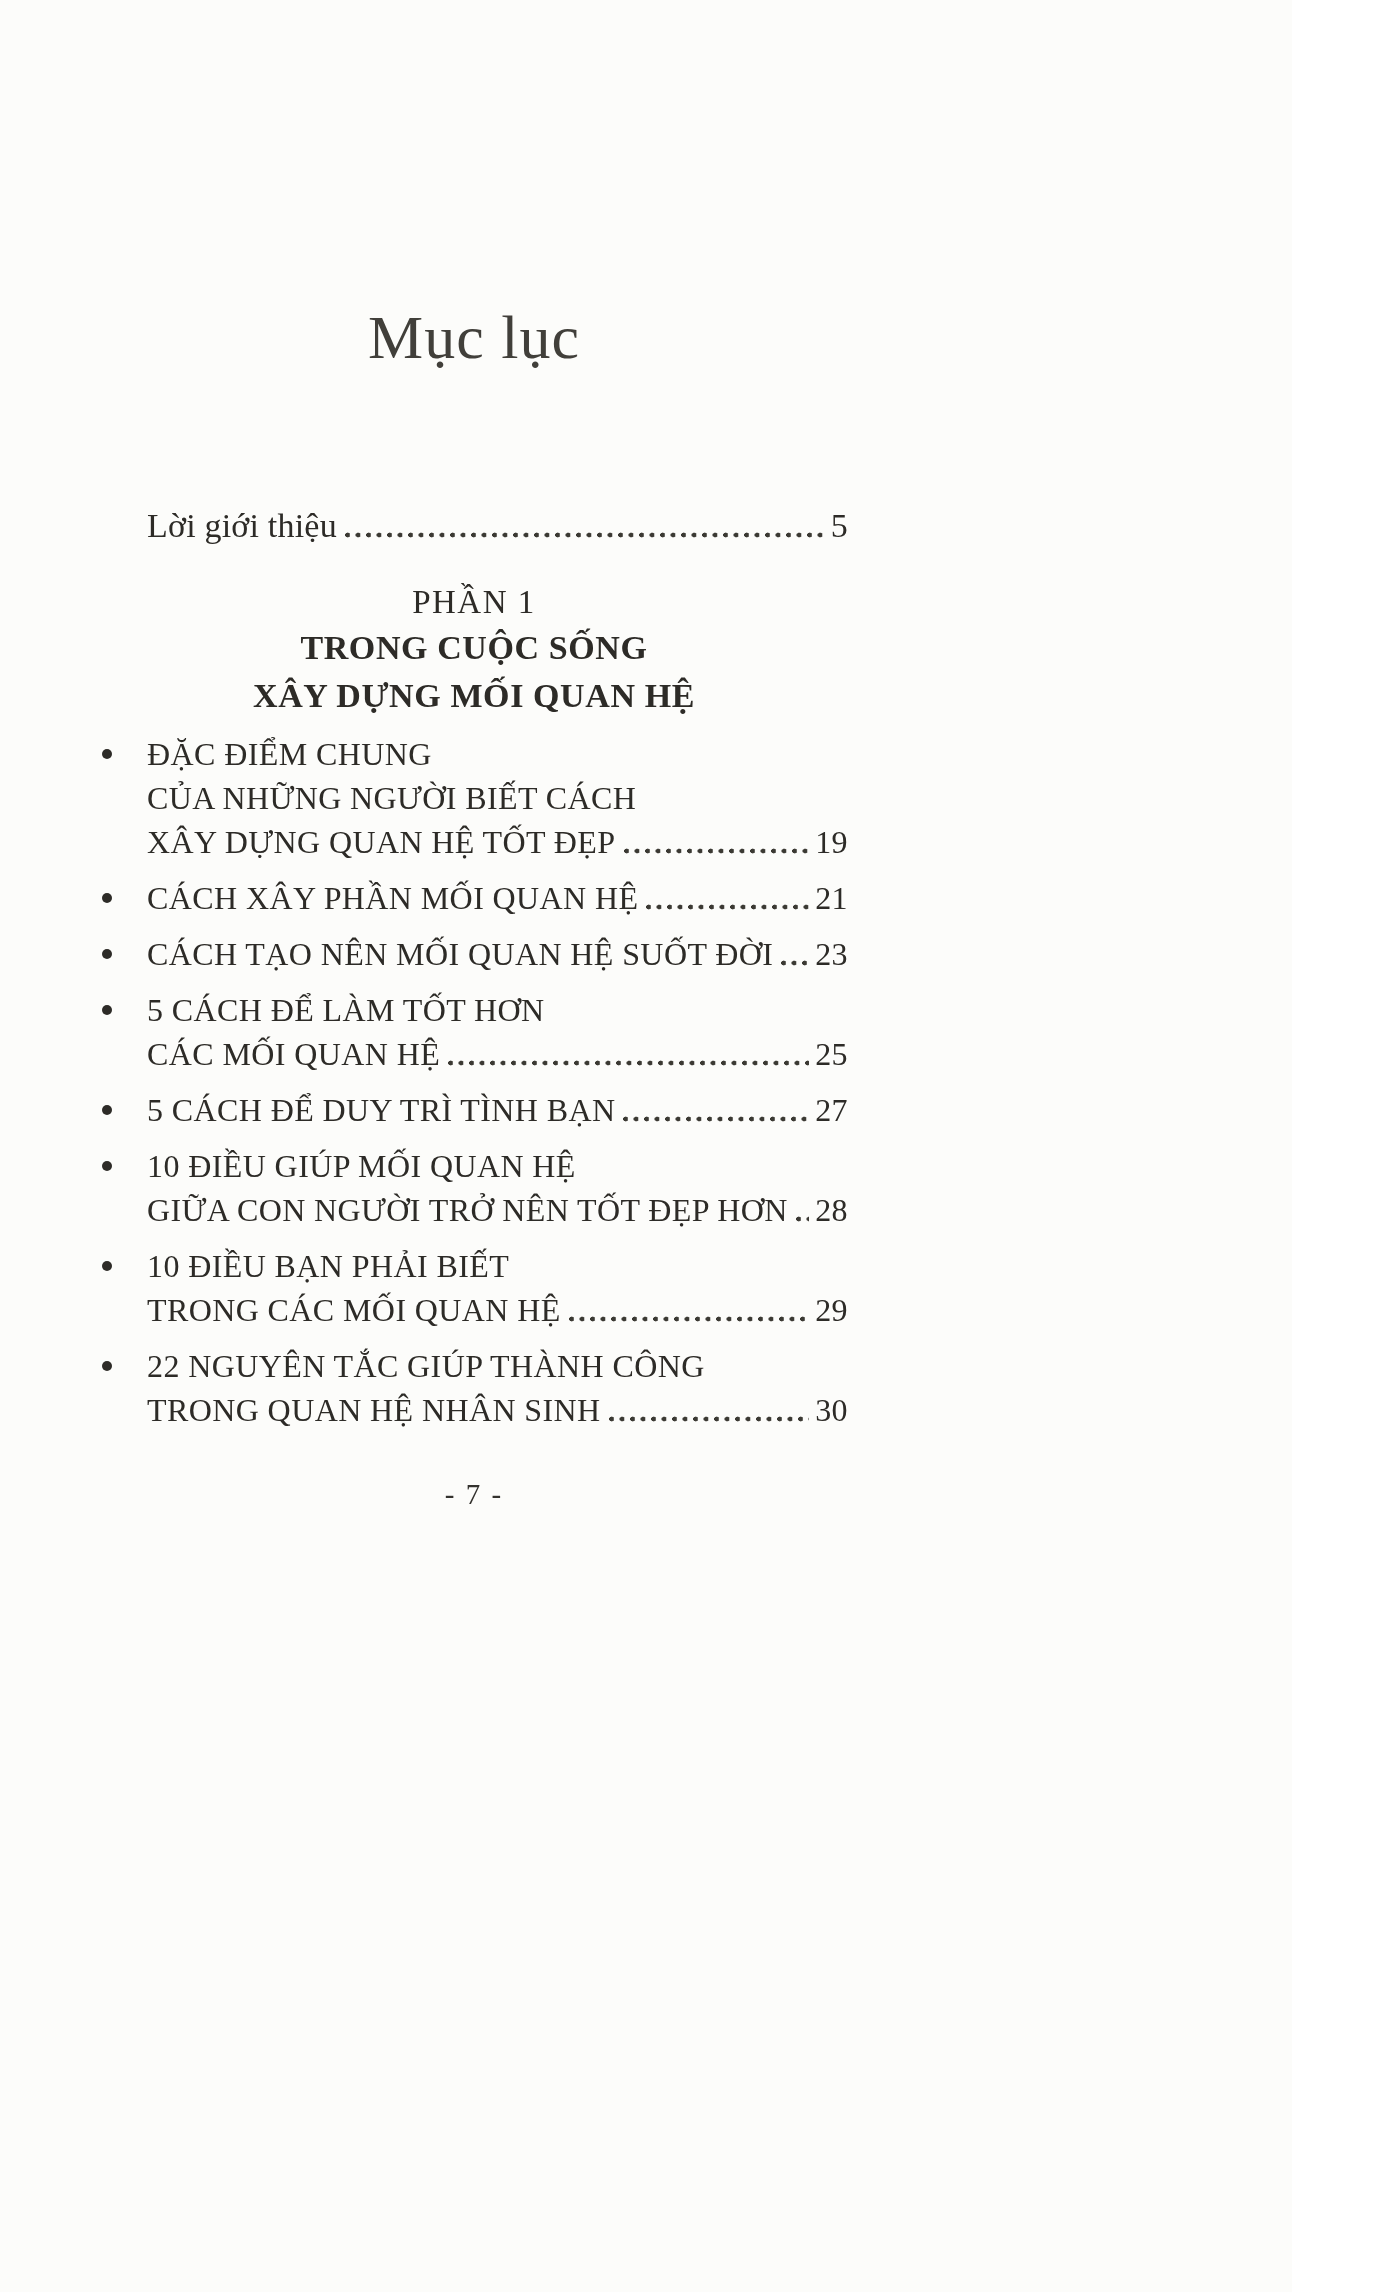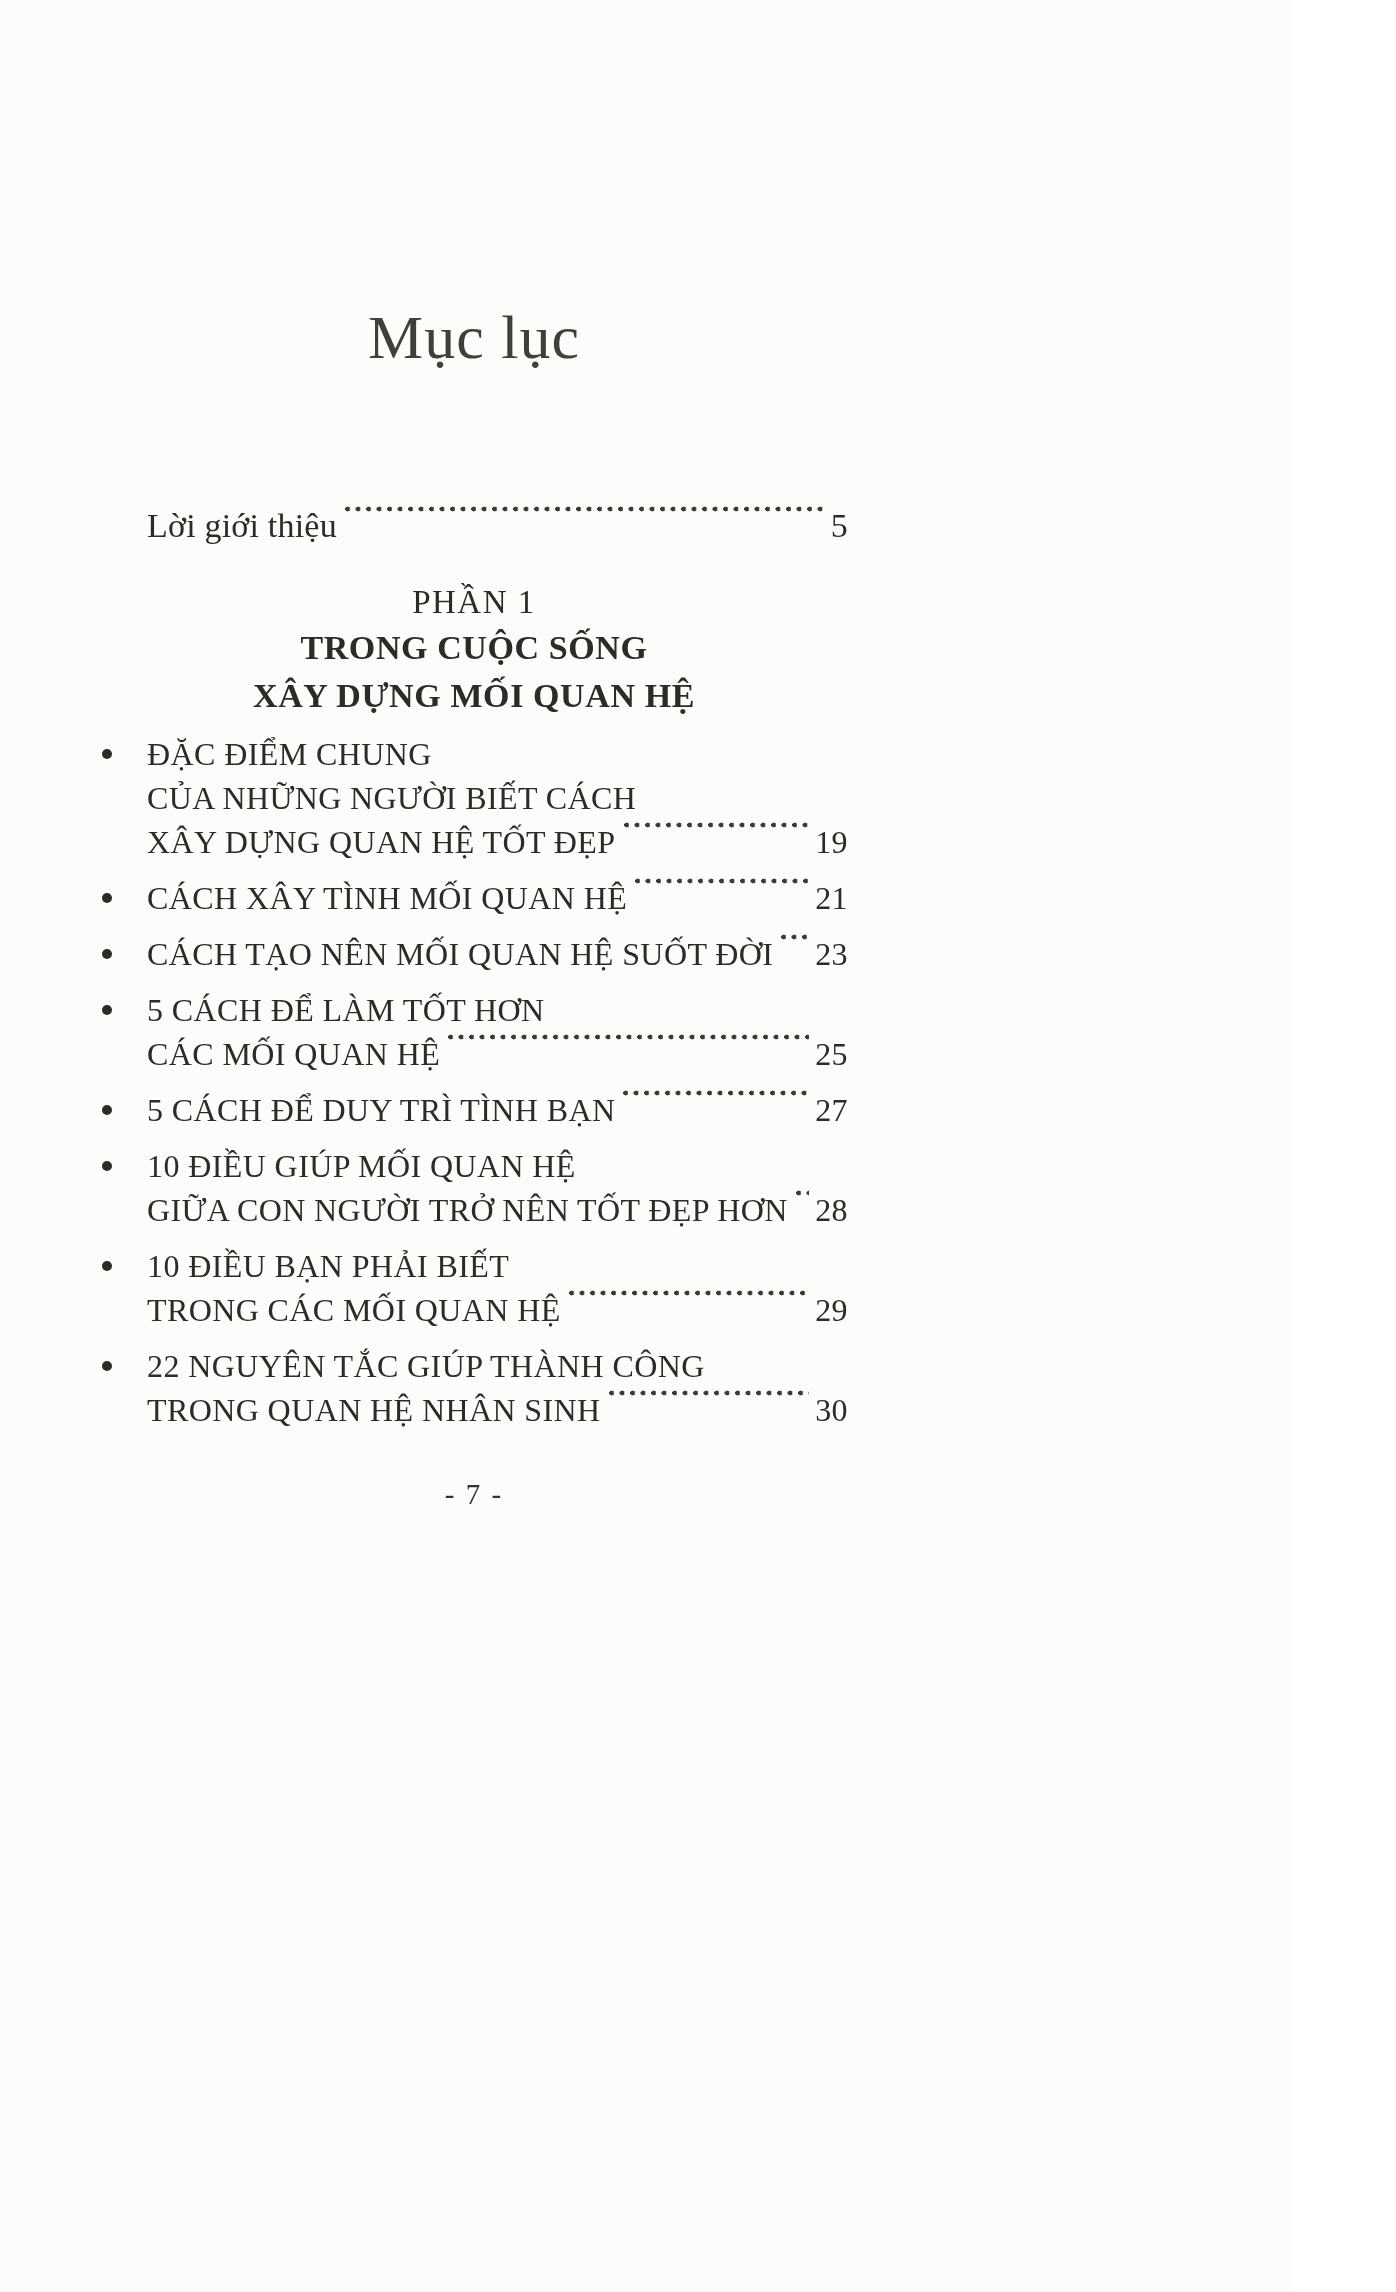--- a/index.html
+++ b/index.html
@@ -46,21 +46,21 @@
     margin-left: 2px;
   }
   .entry-body { flex: 1 1 auto; min-width: 0; }
   .entry-line {
     font-size: 32px;
     line-height: 44px;
     letter-spacing: 0.4px;
   }
   .entry-line.last {
     display: flex;
-    align-items: flex-start;
+    align-items: flex-end;
   }
   .txt { white-space: nowrap; }
   .intro .entry-line { font-size: 34px; letter-spacing: 0.2px; }
   .leader {
     flex: 1 1 auto;
     min-width: 12px;
     height: 10px;
     margin: 0 6px 8px 8px;
     background-image: radial-gradient(circle at 2.6px 5px, #3b3933 2.2px, transparent 2.7px);
     background-size: 10.5px 10px;
@@ -130,21 +130,21 @@
               <span class="pg">19</span>
             </div>
           </div>
         </div>
         <div class="entry">
           <span class="bullet-col">
             <i class="bullet"></i>
           </span>
           <div class="entry-body">
             <div class="entry-line last">
-              <span class="txt">CÁCH XÂY TÌNH MỐI QUAN HỆ</span>
+              <span class="txt">CÁCH XÂY PHẦN MỐI QUAN HỆ</span>
               <span class="leader"></span>
               <span class="pg">21</span>
             </div>
           </div>
         </div>
         <div class="entry">
           <span class="bullet-col">
             <i class="bullet"></i>
           </span>
           <div class="entry-body">

